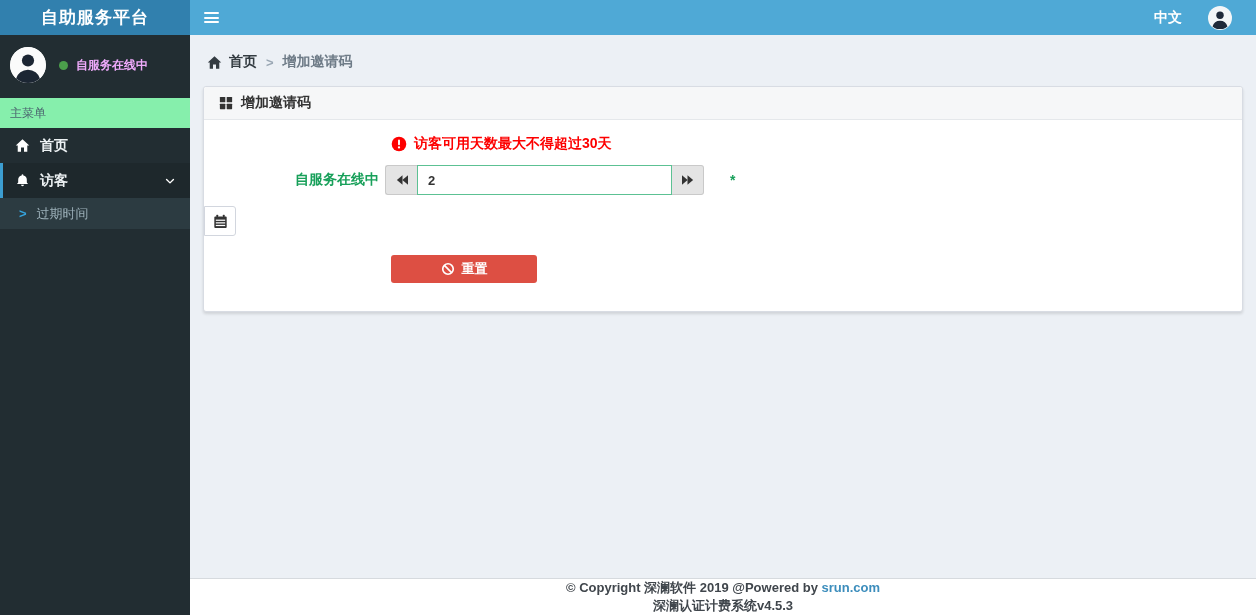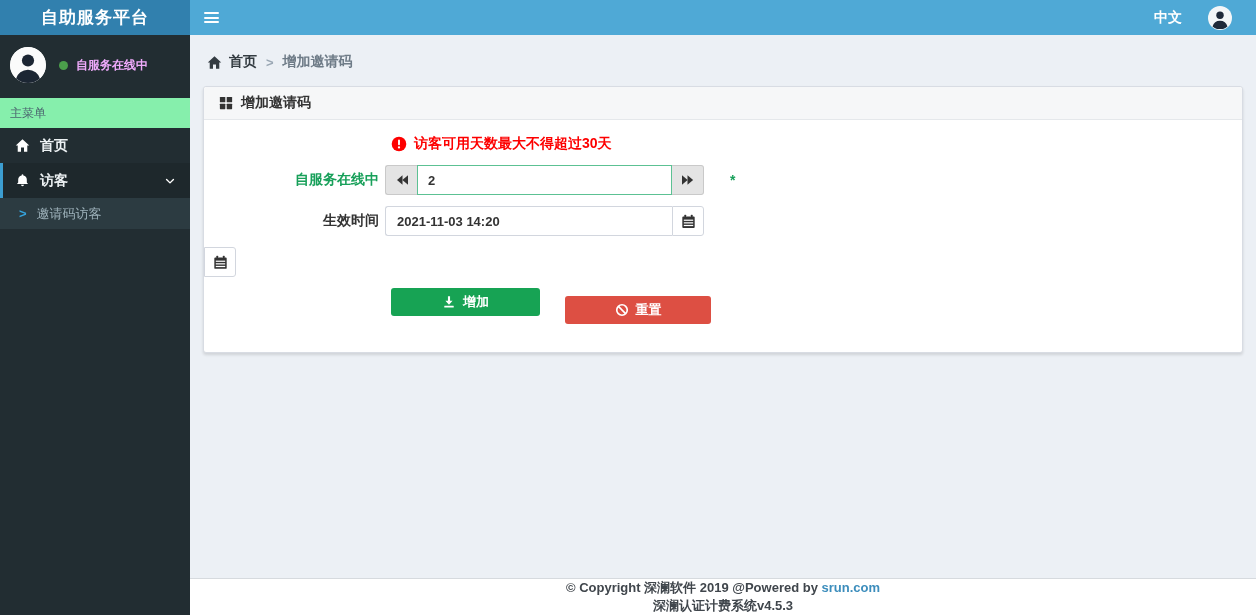--- a/index.html
+++ b/index.html
@@ -149,21 +149,21 @@
         </svg>
         <span>访客</span>
         <svg class="caret" width="10" height="10" viewBox="0 0 16 16">
           <path d="M2.5 5.5 8 11l5.5-5.5" fill="none" stroke="#ffffff" stroke-width="2.2" stroke-linecap="round" stroke-linejoin="round"></path>
         </svg>
       </a>
 
       <div class="submenu">
         <a class="submenu-item">
           <span class="arrow">&gt;</span>
-          <span>邀请码访客</span>
+          <span>过期时间</span>
         </a>
       </div>
     </nav>
   </aside>
 
   <main class="content">
 
     <div class="breadcrumb">
       <a class="bc-home">
         <svg width="15" height="15" viewBox="0 0 16 16">
@@ -210,60 +210,37 @@
             <button class="stepper-btn right">
               <svg width="14" height="12" viewBox="0 0 16 14">
                 <path d="M7.4 1.5v11L14 7z" fill="#333"></path>
                 <path d="M1 1.5v11L7.6 7z" fill="#333"></path>
               </svg>
             </button>
           </div>
           <span class="required">*</span>
         </div>
 
-        <div class="form-row">
-          <label class="flabel">生效时间</label>
-          <div class="control input-group">
-            <input value="2021-11-03 14:20" style="">
-            <button class="addon">
-              <svg width="15" height="15" viewBox="0 0 16 16">
-                <rect x="3.6" y="0.8" width="1.8" height="2.8" rx="0.4" fill="#333"></rect>
-                <rect x="10.6" y="0.8" width="1.8" height="2.8" rx="0.4" fill="#333"></rect>
-                <rect x="1.4" y="2.6" width="13.2" height="12.2" rx="1" fill="#333"></rect>
-                <rect x="3" y="6" width="10" height="1.3" fill="#fff"></rect>
-                <rect x="3" y="8.8" width="10" height="1.3" fill="#fff"></rect>
-                <rect x="3" y="11.6" width="10" height="1.3" fill="#fff"></rect>
-              </svg>
-            </button>
-          </div>
-        </div>
 
         <div class="form-row">
           <div class="control input-group">
             <button class="addon">
               <svg width="15" height="15" viewBox="0 0 16 16">
                 <rect x="3.6" y="0.8" width="1.8" height="2.8" rx="0.4" fill="#333"></rect>
                 <rect x="10.6" y="0.8" width="1.8" height="2.8" rx="0.4" fill="#333"></rect>
                 <rect x="1.4" y="2.6" width="13.2" height="12.2" rx="1" fill="#333"></rect>
                 <rect x="3" y="6" width="10" height="1.3" fill="#fff"></rect>
                 <rect x="3" y="8.8" width="10" height="1.3" fill="#fff"></rect>
                 <rect x="3" y="11.6" width="10" height="1.3" fill="#fff"></rect>
               </svg>
             </button>
           </div>
         </div>
 
         <div class="actions">
-          <button class="btn-add">
-            <svg width="14" height="14" viewBox="0 0 16 16">
-              <path d="M6.8 1.5h2.4v5.1h2.9L8 11 3.9 6.6h2.9z" fill="#fff"></path>
-              <rect x="2.6" y="12.2" width="10.8" height="2.2" rx="0.5" fill="#fff"></rect>
-            </svg>
-            <span>增加</span>
-          </button>
           <button class="btn-reset">
             <svg width="14" height="14" viewBox="0 0 16 16">
               <circle cx="8" cy="8" r="6" fill="none" stroke="#fff" stroke-width="1.9"></circle>
               <line x1="3.9" y1="3.9" x2="12.1" y2="12.1" stroke="#fff" stroke-width="1.9"></line>
             </svg>
             <span>重置</span>
           </button>
         </div>
 
       </div>

